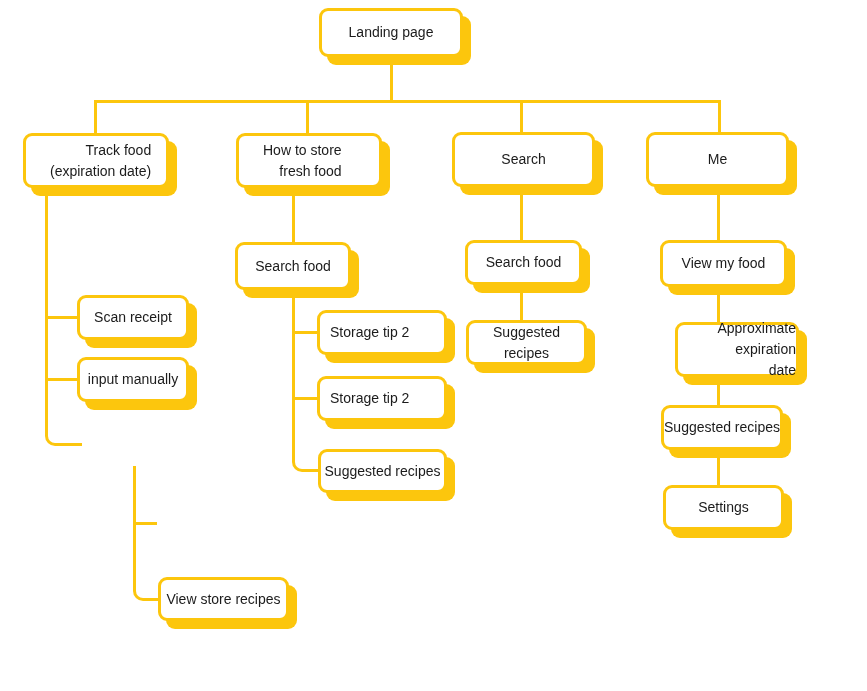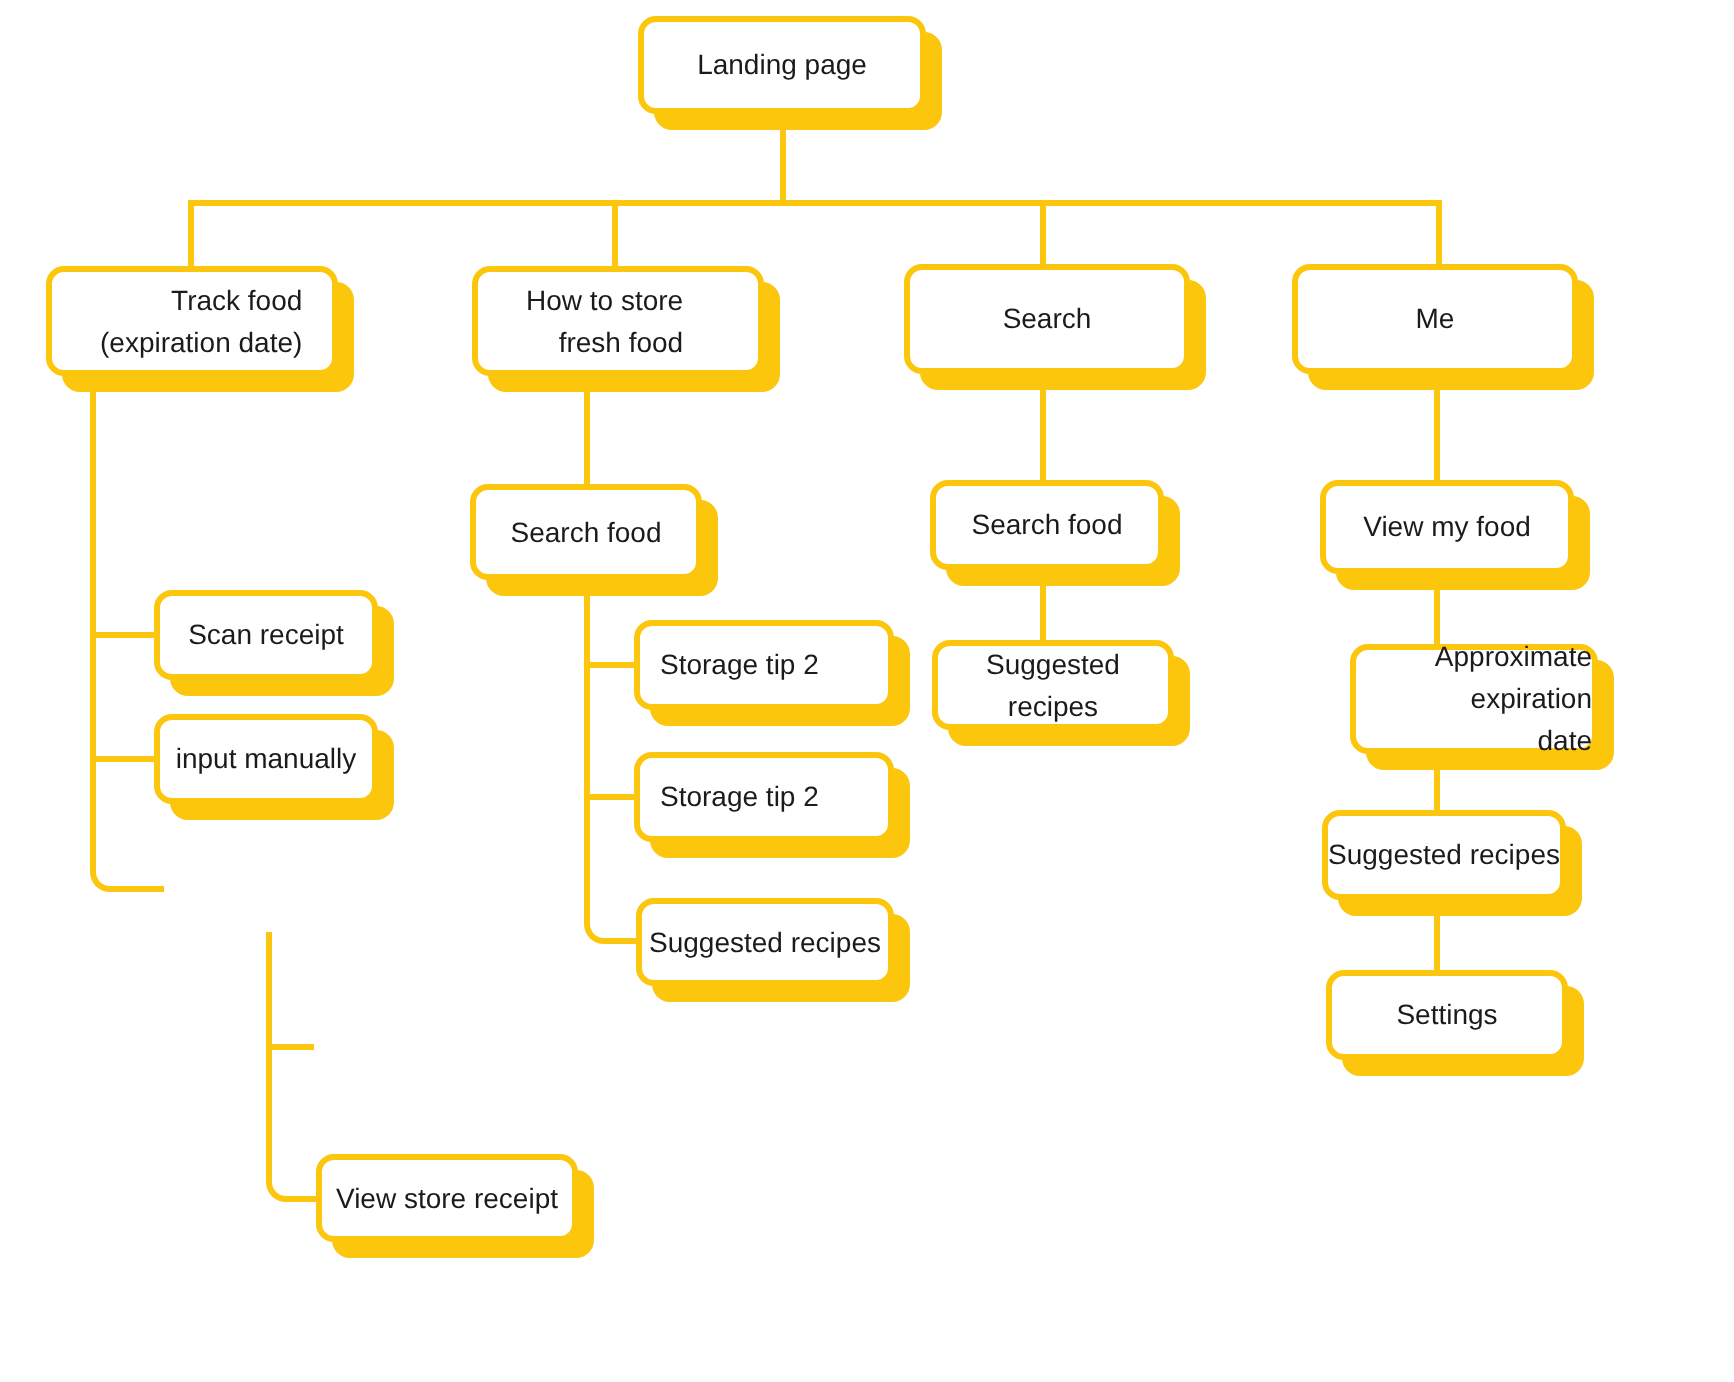--- a/index.html
+++ b/index.html
@@ -95,21 +95,21 @@
   <div class="node" style="left:452px;top:132px;width:143px;height:55px">Search</div>
 
   <div class="node" style="left:646px;top:132px;width:143px;height:55px">Me</div>
 
   <div class="node" style="left:77px;top:295px;width:112px;height:45px">Scan receipt</div>
 
   <div class="node" style="left:77px;top:357px;width:112px;height:45px">input manually</div>
 
 
 
-  <div class="node" style="left:158px;top:577px;width:131px;height:44px">View store receipt</div>
+  <div class="node" style="left:158px;top:577px;width:131px;height:44px">View store recipes</div>
 
   <div class="node" style="left:235px;top:242px;width:116px;height:48px">Search food</div>
 
   <div class="node align-left" style="left:317px;top:310px;width:130px;height:45px;padding-left:10px">Storage tip 2</div>
 
   <div class="node align-left" style="left:317px;top:376px;width:130px;height:45px;padding-left:10px">Storage tip 2</div>
 
   <div class="node" style="left:318px;top:449px;width:129px;height:44px">Suggested recipes</div>
 
   <div class="node" style="left:465px;top:240px;width:117px;height:45px">Search food</div>

